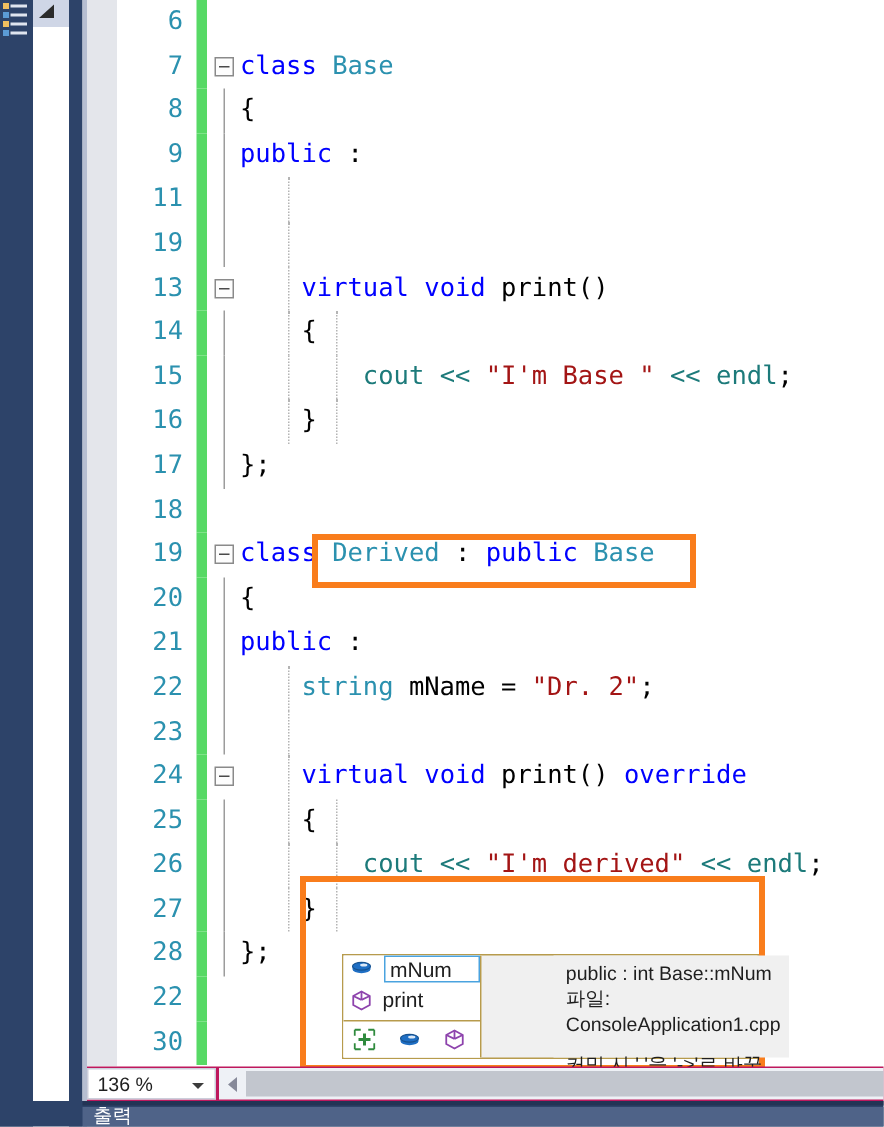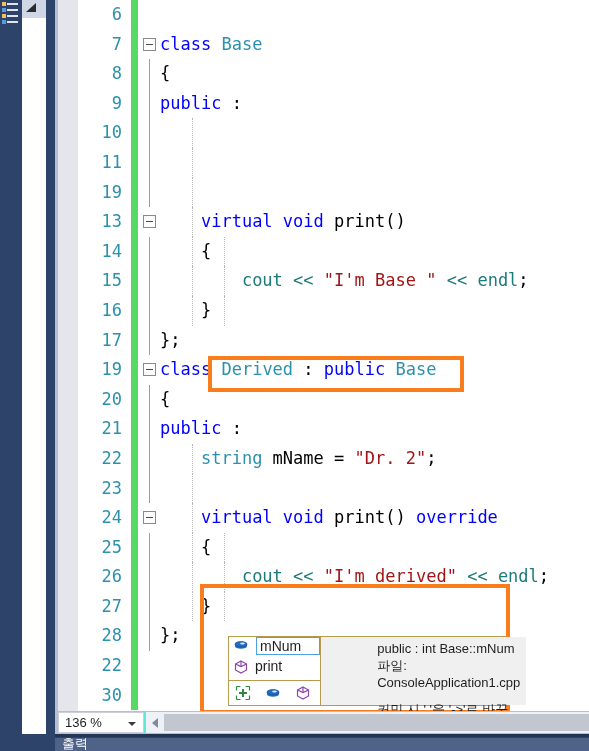--- a/index.html
+++ b/index.html
@@ -243,21 +243,21 @@
   .is-tip .gap { height: 10px; }
 
   
   .ic { width: 16px; height: 16px; display: inline-block; flex: 0 0 16px; }
 
   
   .hbar-row {
     position: absolute;
     left: 58px; top: 711px;
     width: 531px; height: 23px;
-    background: #5eead4;
+    background: #be185d;
   }
   .zoom-combo {
     position: absolute;
     left: 0px; top: 1px;
     width: 86px; height: 21px;
     background: #ffffff;
     border: 1px solid #cccedb;
     box-sizing: border-box;
     display: flex;
     align-items: center;
@@ -360,28 +360,28 @@
   <div class="left-sep"></div>
   <div class="left-sep2"></div>
 
   <div class="editor">
     <div class="sel-margin"></div>
     <div class="code-surface" id="code-surface">
         <div class="line"><span class="lnum">6</span><span class="chg "></span><span class="code-text"></span></div>
         <div class="line"><span class="lnum">7</span><span class="chg "></span><span class="fold"></span><span class="code-text"><span class="kw">class</span><span class="op"> </span><span class="typ">Base</span></span></div>
         <div class="line"><span class="lnum">8</span><span class="chg "></span><span class="guide-solid"></span><span class="code-text"><span class="op">{</span></span></div>
         <div class="line"><span class="lnum">9</span><span class="chg "></span><span class="guide-solid"></span><span class="code-text"><span class="kw">public</span><span class="op"> :</span></span></div>
-        <div class="line"><span class="lnum">10</span><span class="chg "></span><span class="guide-solid"></span><span class="guide-dot" style="left: 114px;"></span><span class="code-text"></span></div>
         <div class="line"><span class="lnum">11</span><span class="chg "></span><span class="guide-solid"></span><span class="guide-dot" style="left: 114px;"></span></div>
         <div class="line"><span class="lnum">19</span><span class="chg "></span><span class="guide-solid"></span><span class="guide-dot" style="left: 114px;"></span><span class="code-text"></span></div>
         <div class="line"><span class="lnum">13</span><span class="chg "></span><span class="fold"></span><span class="guide-dot" style="left: 114px;"></span><span class="code-text"><span class="op">    </span><span class="kw">virtual</span><span class="op"> </span><span class="kw">void</span><span class="op"> </span><span class="fn">print()</span></span></div>
         <div class="line"><span class="lnum">14</span><span class="chg "></span><span class="guide-solid"></span><span class="guide-dot" style="left: 114px;"></span><span class="guide-dot" style="left: 146px;"></span><span class="code-text"><span class="op">    {</span></span></div>
         <div class="line"><span class="lnum">15</span><span class="chg "></span><span class="guide-solid"></span><span class="guide-dot" style="left: 114px;"></span><span class="guide-dot" style="left: 146px;"></span><span class="code-text"><span class="op">        </span><span class="tealop">cout</span><span class="op"> </span><span class="tealop">&lt;&lt;</span><span class="op"> </span><span class="str">"I'm Base "</span><span class="op"> </span><span class="tealop">&lt;&lt;</span><span class="op"> </span><span class="tealop">endl</span><span class="op">;</span></span></div>
         <div class="line"><span class="lnum">16</span><span class="chg "></span><span class="guide-solid"></span><span class="guide-dot" style="left: 114px;"></span><span class="guide-dot" style="left: 146px;"></span><span class="code-text"><span class="op">    }</span></span></div>
         <div class="line"><span class="lnum">17</span><span class="chg "></span><span class="guide-solid"></span><span class="code-text"><span class="op">};</span></span></div>
+        <div class="line"><span class="lnum">18</span><span class="chg "></span><span class="code-text"></span></div>
         <div class="line"><span class="lnum">19</span><span class="chg "></span><span class="fold"></span><span class="code-text"><span class="kw">class</span><span class="op"> </span><span class="typ">Derived</span><span class="op"> : </span><span class="kw">public</span><span class="op"> </span><span class="typ">Base</span></span></div>
         <div class="line"><span class="lnum">20</span><span class="chg "></span><span class="guide-solid"></span><span class="code-text"><span class="op">{</span></span></div>
         <div class="line"><span class="lnum">21</span><span class="chg "></span><span class="guide-solid"></span><span class="code-text"><span class="kw">public</span><span class="op"> :</span></span></div>
         <div class="line"><span class="lnum">22</span><span class="chg "></span><span class="guide-solid"></span><span class="guide-dot" style="left: 114px;"></span><span class="code-text"><span class="op">    </span><span class="typ">string</span><span class="op"> mName = </span><span class="str">"Dr. 2"</span><span class="op">;</span></span></div>
         <div class="line"><span class="lnum">23</span><span class="chg "></span><span class="guide-solid"></span><span class="guide-dot" style="left: 114px;"></span><span class="code-text"></span></div>
         <div class="line"><span class="lnum">24</span><span class="chg "></span><span class="fold"></span><span class="guide-dot" style="left: 114px;"></span><span class="code-text"><span class="op">    </span><span class="kw">virtual</span><span class="op"> </span><span class="kw">void</span><span class="op"> </span><span class="fn">print()</span><span class="op"> </span><span class="kw">override</span></span></div>
         <div class="line"><span class="lnum">25</span><span class="chg "></span><span class="guide-solid"></span><span class="guide-dot" style="left: 114px;"></span><span class="guide-dot" style="left: 146px;"></span><span class="code-text"><span class="op">    {</span></span></div>
         <div class="line"><span class="lnum">26</span><span class="chg "></span><span class="guide-solid"></span><span class="guide-dot" style="left: 114px;"></span><span class="guide-dot" style="left: 146px;"></span><span class="code-text"><span class="op">        </span><span class="tealop">cout</span><span class="op"> </span><span class="tealop">&lt;&lt;</span><span class="op"> </span><span class="str">"I'm derived"</span><span class="op"> </span><span class="tealop">&lt;&lt;</span><span class="op"> </span><span class="tealop">endl</span><span class="op">;</span></span></div>
         <div class="line"><span class="lnum">27</span><span class="chg "></span><span class="guide-solid"></span><span class="guide-dot" style="left: 114px;"></span><span class="guide-dot" style="left: 146px;"></span><span class="code-text"><span class="op">    }</span></span></div>
         <div class="line"><span class="lnum">28</span><span class="chg "></span><span class="guide-solid"></span><span class="code-text"><span class="op">};</span></span></div>

